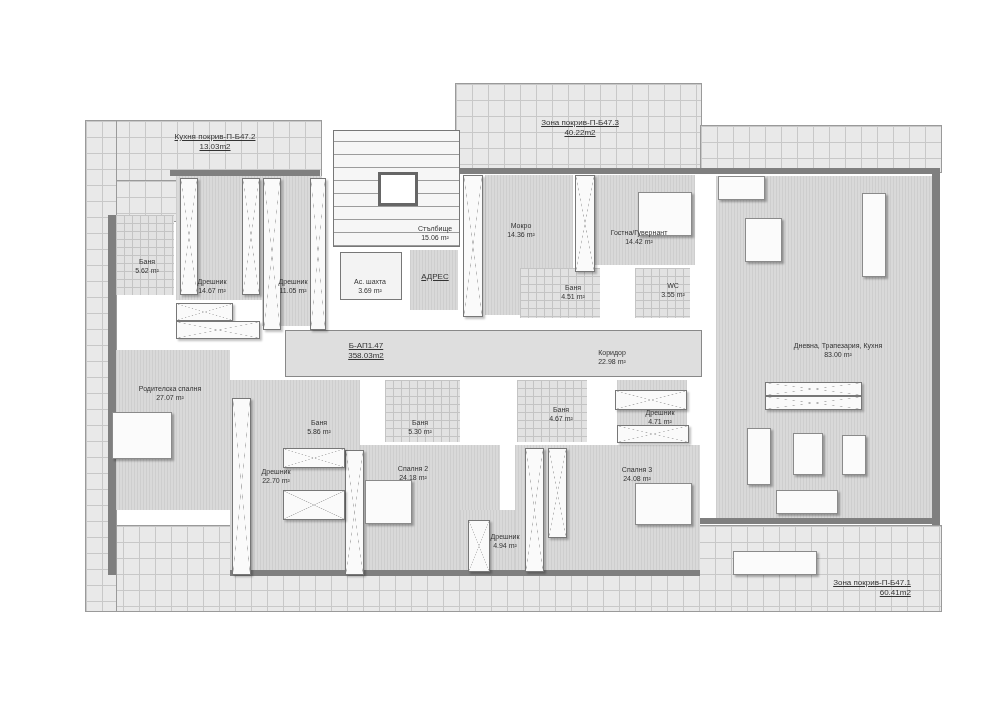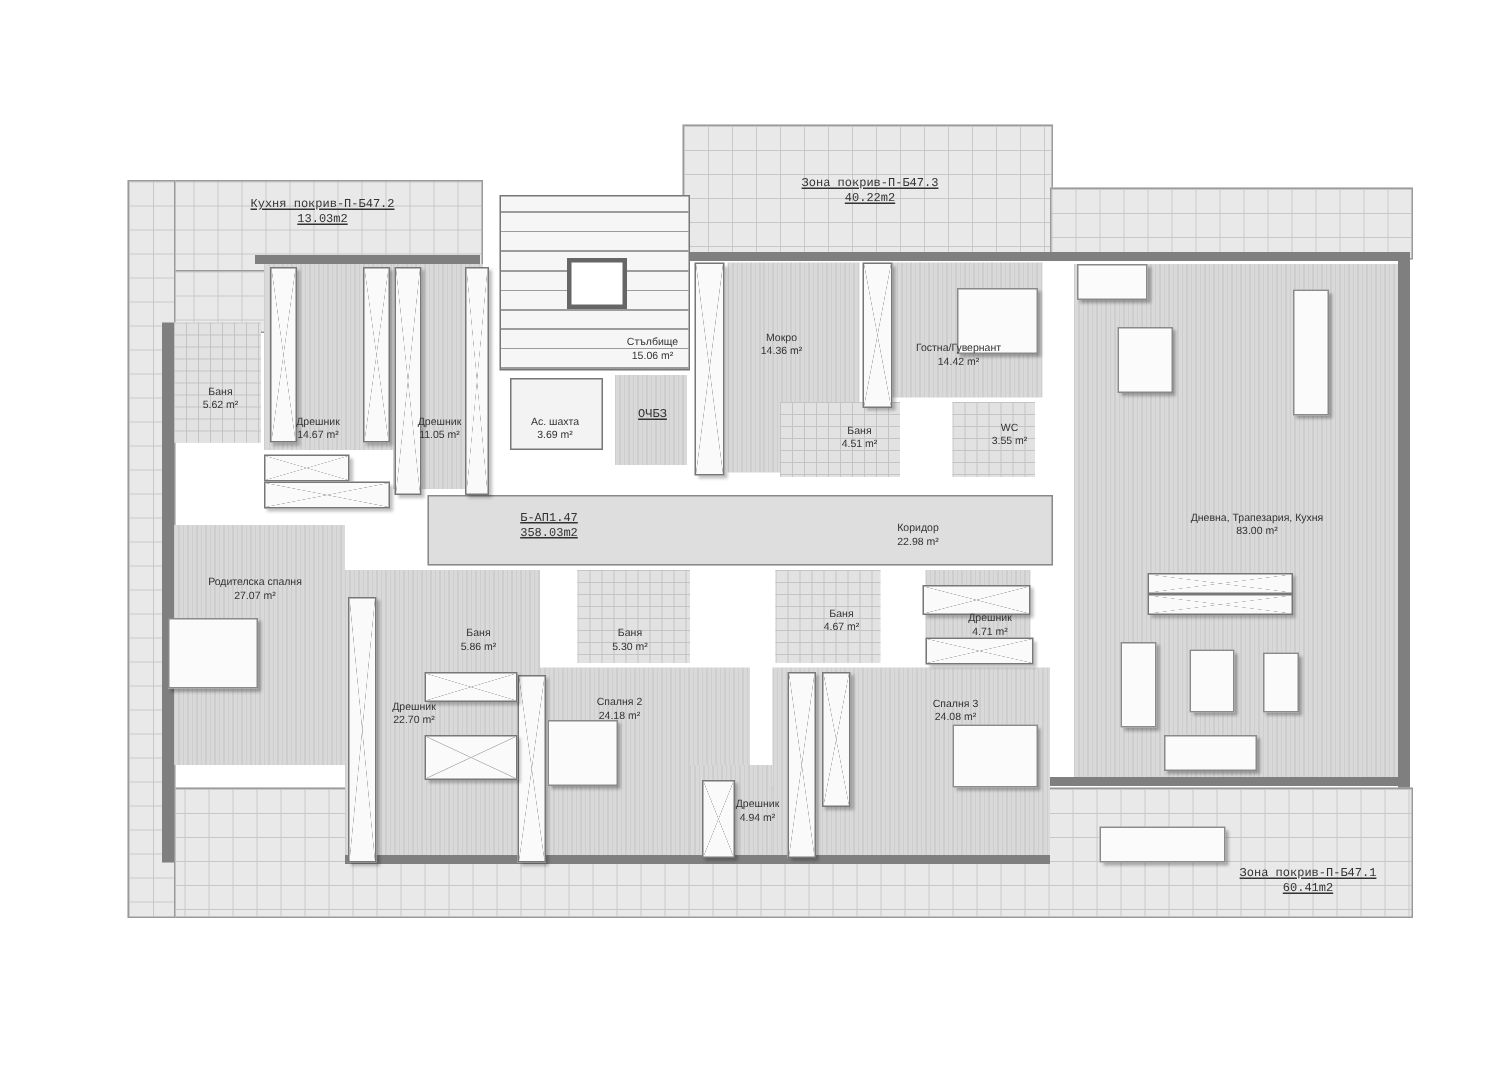--- a/index.html
+++ b/index.html
@@ -14,21 +14,21 @@
   .tile { background-color:#e2e2e2;
     background-image: linear-gradient(#c4c4c4 1px, transparent 1px), linear-gradient(90deg, #c4c4c4 1px, transparent 1px);
     background-size: 8px 8px; }
   .wall { background:#7f7f7f; }
   .wardrobe { background:#fafafa; border:1px solid #777; box-shadow:2px 2px 2px rgba(0,0,0,0.25); }
   .wardrobe::after { content:""; position:absolute; inset:0;
     background: linear-gradient(to bottom right, transparent 49%, #b0b0b0 50%, transparent 51%),
                 linear-gradient(to top right, transparent 49%, #b0b0b0 50%, transparent 51%); }
   .furn { background:#fbfbfb; border:1px solid #8a8a8a; box-shadow:2px 2px 2px rgba(0,0,0,0.3); }
   .label { position:absolute; font-size:7px; color:#333; text-align:center; line-height:9px; white-space:nowrap; transform:translateX(-50%); }
-  .label.u { text-decoration:underline; font-size:8px; line-height:10px;font-family:Liberation Mono, monospace; }
+  .label.u { text-decoration:underline; font-size:8px; line-height:10px; }
   .stairs { background-color:#f6f6f6;
     background-image: repeating-linear-gradient(0deg, #9c9c9c 0 1px, transparent 1px 13px); border:1px solid #777; }
   .wm { position:absolute; color:rgba(255,255,255,0.55); font-weight:bold; }
 </style>
 </head>
 <body>
 
 <div class="plan">
 
   <div class="abs terrace" style="left:112px;top:120px;width:208px;height:60px;"></div>
@@ -103,21 +103,21 @@
   <div class="abs furn" style="left:733px;top:551px;width:82px;height:22px;"></div>
 
   <div class="label u" style="left:215px;top:132px;">
     <div>Кухня покрив-П-Б47.2</div>
     <div>13.03m2</div>
   </div>
   <div class="label u" style="left:580px;top:118px;">
     <div>Зона покрив-П-Б47.3</div>
     <div>40.22m2</div>
   </div>
-  <div class="label u" style="left:872px;top:578px;">
+  <div class="label u" style="left:872px;top:578px;text-align:right;">
     <div>Зона покрив-П-Б47.1</div>
     <div>60.41m2</div>
   </div>
 
   <div class="label" style="left:147px;top:257px;">
       <div>Баня</div>
       <div>5.62 m²</div>
     </div>
   <div class="label" style="left:212px;top:277px;">
       <div>Дрешник</div>
@@ -129,21 +129,21 @@
     </div>
   <div class="label" style="left:370px;top:277px;">
       <div>Ас. шахта</div>
       <div>3.69 m²</div>
     </div>
   <div class="label" style="left:435px;top:224px;">
       <div>Стълбище</div>
       <div>15.06 m²</div>
     </div>
   <div class="label u" style="left:435px;top:272px;">
-      <div>ОЧБЗ</div>
+      <div>АДРЕС</div>
     </div>
   <div class="label" style="left:521px;top:221px;">
       <div>Мокро</div>
       <div>14.36 m²</div>
     </div>
   <div class="label" style="left:639px;top:228px;">
       <div>Гостна/Гувернант</div>
       <div>14.42 m²</div>
     </div>
   <div class="label" style="left:573px;top:283px;">

